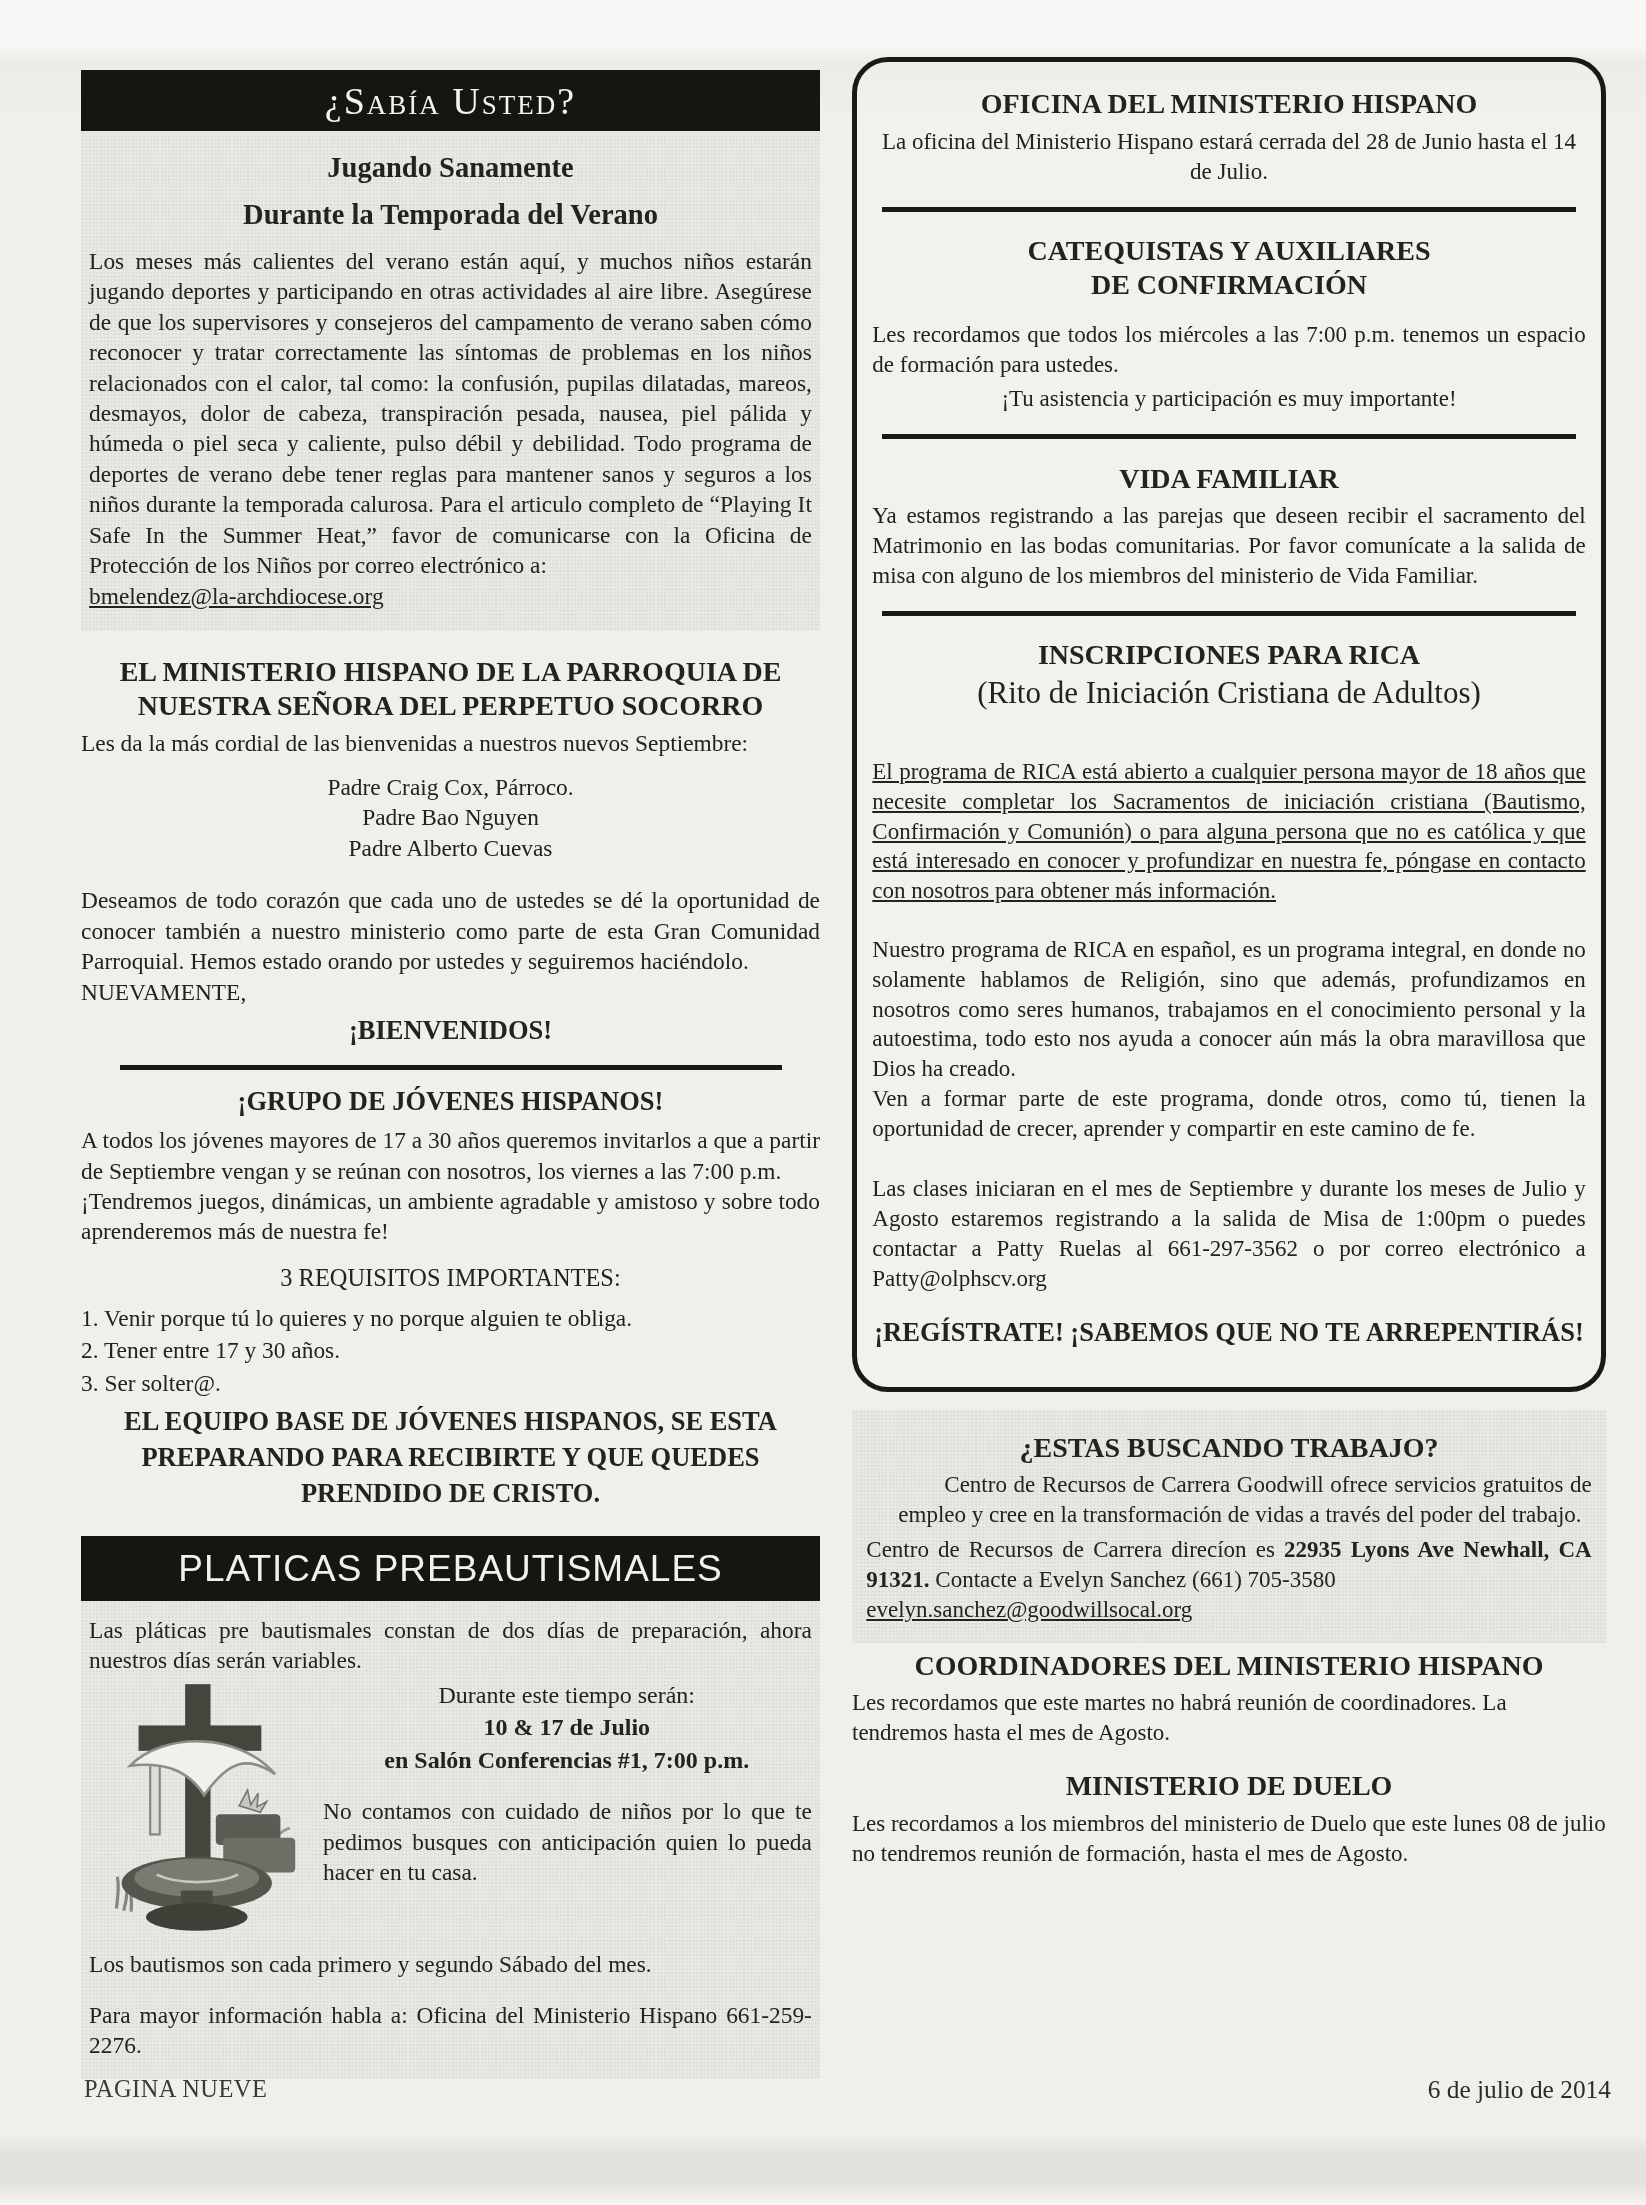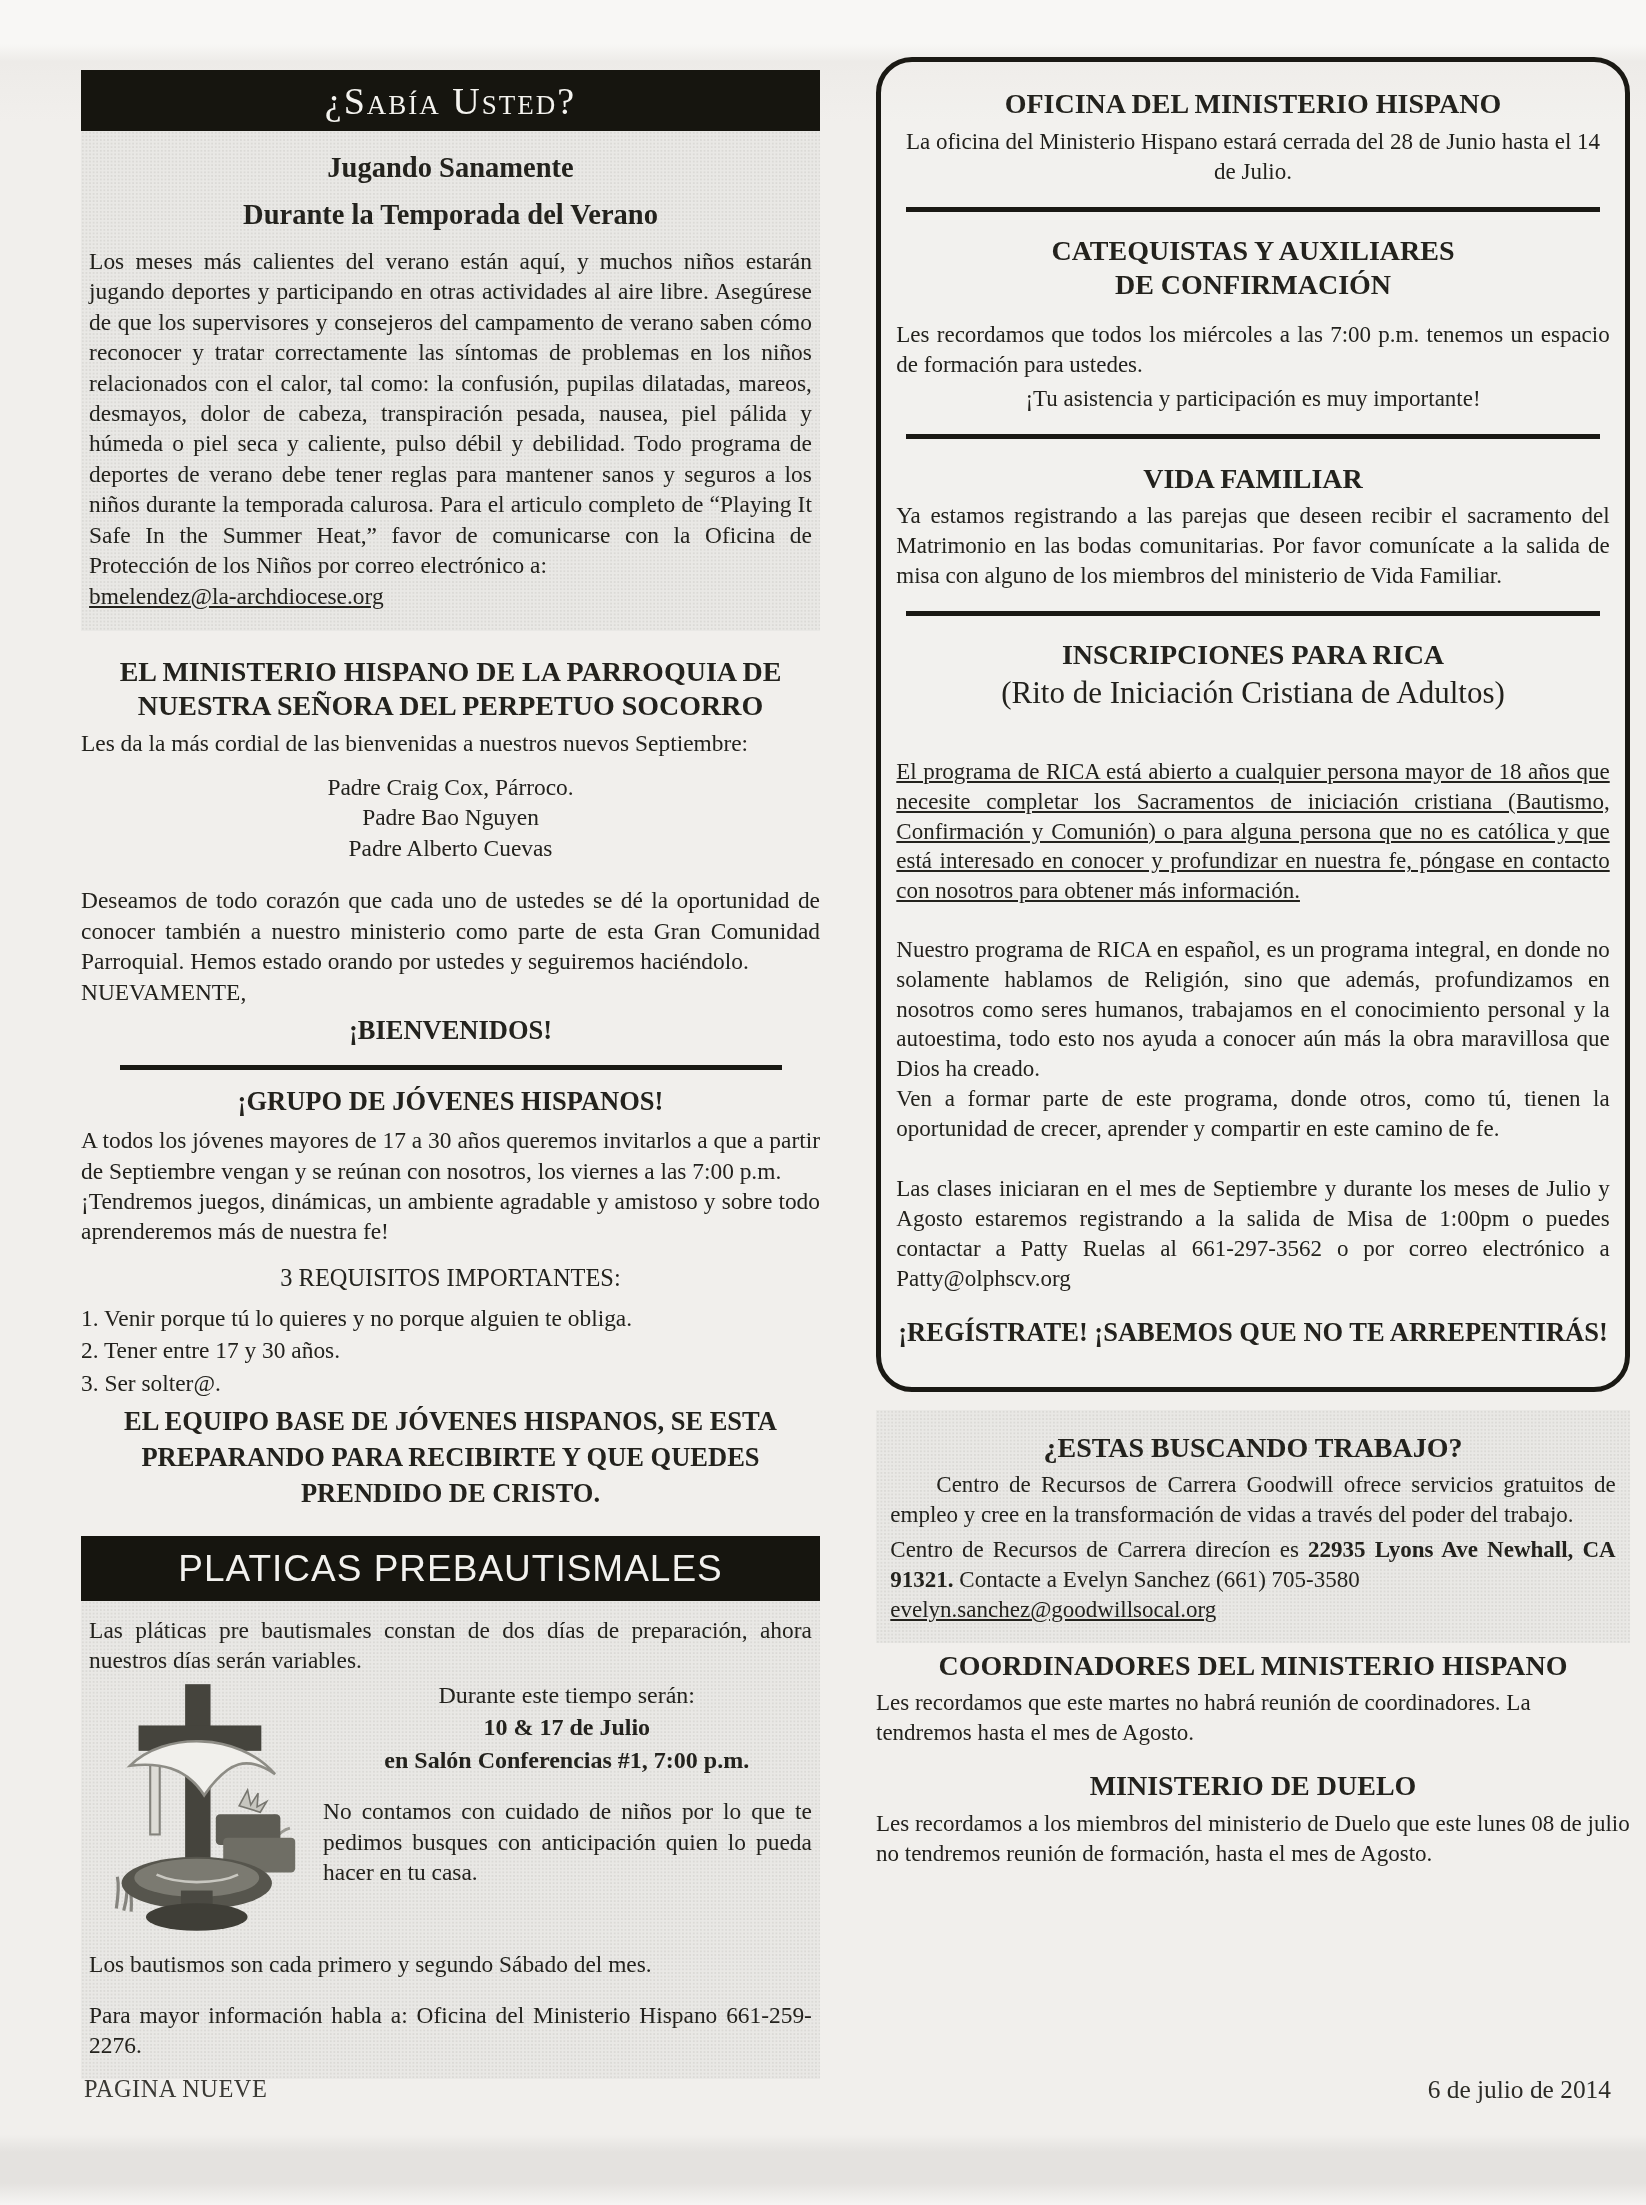--- a/index.html
+++ b/index.html
@@ -5,21 +5,21 @@
   html,body{margin:0;padding:0;background:#c9c7c4;}
   .page{
     position:relative;
     width:1647px;height:2205px;
     background:linear-gradient(180deg,#f8f7f5 0%,#f8f7f5 2.0%,#edebe8 2.8%,#f1efec 5.5%,#f1efec 96.8%,#e4e2df 97.6%,#e4e2df 99.0%,#f6f5f3 100%);
     font-family:"Liberation Serif", serif;
     color:#23221d;
     overflow:hidden;
   }
   .col-left{position:absolute;left:81px;top:70px;width:739px;}
-  .col-right{position:absolute;left:876px;top:57px;width:754px;}
+  .col-right{position:absolute;left:852px;top:57px;width:754px;}
 
   .halftone{
     background-color:#e9e8e5;
     background-image:radial-gradient(#d3d2ce 0.6px, rgba(0,0,0,0) 0.7px);
     background-size:3.6px 3.6px;
   }
   .banner1{
     background:#16150f;color:#f4f3ef;text-align:center;
     height:61px;line-height:62px;
     font-variant:small-caps;font-size:38px;letter-spacing:2px;
@@ -50,21 +50,21 @@
   }
   .rule-r{margin:20.4px 10.2px 22.4px 10.2px;}
   .list-line{font-size:23.4px;line-height:1.38;}
   .closing{font-size:26.5px;font-weight:bold;line-height:1.35;margin-top:5.1px;}
   .sched{font-size:24px;line-height:1.35;}
   .img-wrap{float:left;width:204px;margin:5.1px 18.3px 3.1px 10.2px;}
   .clear{clear:both;}
   .footer-left{position:absolute;left:84px;top:2075px;font-size:24.4px;letter-spacing:0.5px;color:#3a3934;}
   .footer-right{position:absolute;right:36px;top:2075px;font-size:25.4px;color:#2c2b26;}
   .trabajo-box{padding:20.4px 14.3px 18.3px 14.3px;margin-top:18.3px;}
-  .fl-indent{text-indent:46px;}
+  .fl-indent{text-indent:46px;margin-left:32px;}
 </style>
 </head>
 <body>
 
 <div class="page">
 
   <div class="col-left">
 
     <section>
       <div class="banner1">

